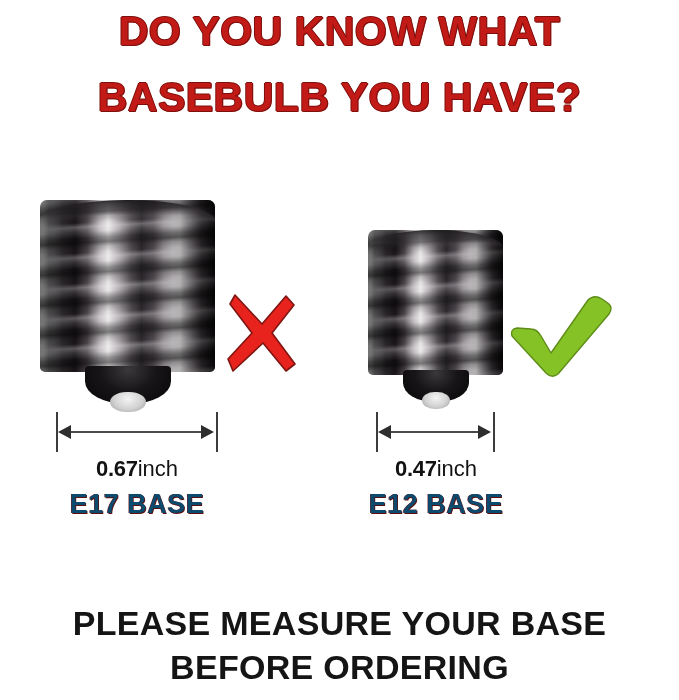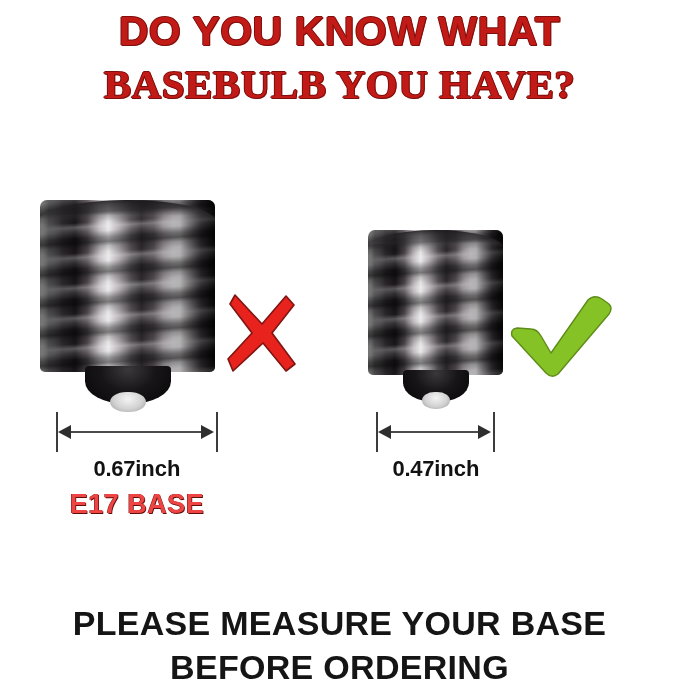--- a/index.html
+++ b/index.html
@@ -33,21 +33,21 @@
     line-height: 1;
     white-space: nowrap;
     text-shadow:
        1px 0 0 #7d0f0c,
       -1px 0 0 #7d0f0c,
        0 1px 0 #7d0f0c,
        0 -1px 0 #7d0f0c,
        1px 1px 0 #8d1410;
   }
   #headline-line1 { top: 11px; }
-  #headline-line2 { top: 64px; font-family: Liberation Serif, serif; }
+  #headline-line2 { top: 77px; }
 
   
   .footline {
     position: absolute;
     left: 0;
     width: 679px;
     text-align: center;
     color: #151515;
     font-family: "Liberation Sans", sans-serif;
     font-weight: 700;
@@ -180,27 +180,27 @@
   .dim-label {
     position: absolute;
     text-align: center;
     white-space: nowrap;
     color: #121212;
     font-family: "Liberation Sans", sans-serif;
     font-size: 22px;
     line-height: 1;
   }
   .dim-label .num { font-weight: 700; letter-spacing: -0.3px; margin-top: 35px; }
-  .dim-label .unit { font-weight: 700; }
+  .dim-label .unit { font-weight: 400; }
 
   .base-label {
     position: absolute;
     text-align: center;
     white-space: nowrap;
-    color: #ef4444;
+    color: #0c4a6e;
     font-family: "Liberation Sans", sans-serif;
     font-weight: 700;
     font-size: 27px;
     line-height: 1;
     letter-spacing: 0.5px;
     text-shadow: 0.8px 0.8px 0 #5e0d0a, -0.5px 0 0 #6d100c;
   }
 
   
   .verdict { position: absolute; }
@@ -264,20 +264,21 @@
       <div class="dim-tick" style="left:117px; height:40px;"></div>
       <div class="dim-line" style="left:10px; top:19px; width:99px;"></div>
       <div class="dim-arrow left" style="left:2px; top:13px;"></div>
       <div class="dim-arrow right" style="left:102px; top:13px;"></div>
     </div>
 
     <div class="dim-label" style="left:16px; top:458px; width:160px;text-align:center;">
       <span class="num">0.47</span><span class="unit">inch</span>
     </div>
 
+    <div class="base-label" style="left:16px; top:491px; width:160px;">E12 BASE</div>
 
     <div class="verdict" style="left:170px; top:296px; width:102px; height:82px;">
       <svg width="102" height="82" viewBox="0 0 102 82">
         <path d="M2 40 Q0 33 7 32 L21 33 Q27 33 31 40 L41 57 L78 4 Q84 -2 92 3 L99 8 Q103 12 99 18 L48 78 Q42 83 36 77 Z" fill="#85c226" stroke="#5e8c18" stroke-width="1.4" stroke-linejoin="round"></path>
       </svg>
     </div>
   </div>
 
   <div class="footline" id="footline-line2">BEFORE ORDERING</div>
   <div class="footline" id="footline-line1">PLEASE MEASURE YOUR BASE</div>

